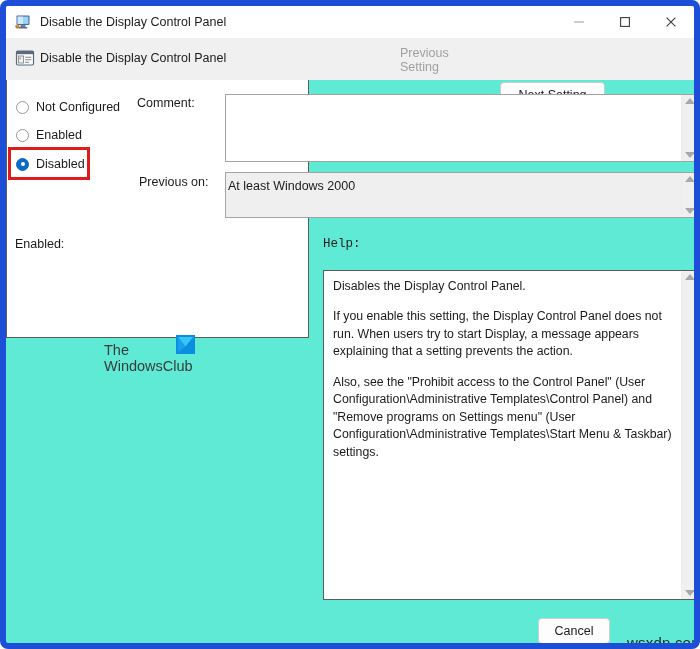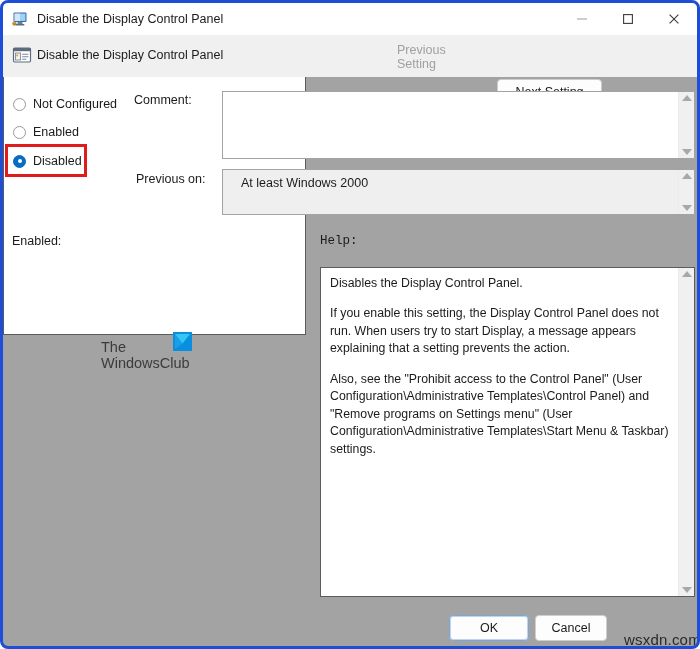--- a/index.html
+++ b/index.html
@@ -15,22 +15,22 @@
     color: #1a1a1a;
     overflow: hidden;
     position: relative;
   }
 
   
   #window {
     position: absolute;
     left: 0; top: 0;
     width: 700px; height: 649px;
-    background: #a3a3a3;
-    border: 3px solid #1d4ed8;
+    background: #5eead4;
+    border: 6px solid #1d4ed8;
     border-radius: 8px;
     box-sizing: border-box;
     overflow: hidden;
   }
 
   
   #titlebar {
     position: absolute;
     left: 0; top: 0;
     width: 100%; height: 32px;
@@ -180,21 +180,21 @@
   .fieldbox {
     position: absolute;
     box-sizing: border-box;
     border: 1px solid #a3a3a3;
     display: flex;
     overflow: hidden;
   }
   .fieldbox .content {
     flex: 1 1 auto;
     overflow: hidden;
-    padding: 5px 18px;
+    padding: 5px 2px;
     box-sizing: border-box;
     font-size: 12.5px;
     line-height: 1.35;
     color: #1b1b1b;
   }
   .vscroll {
     flex: 0 0 auto;
     width: 16px;
     background: #f0f0f0;
     border-left: 1px solid #ebebeb;
@@ -409,18 +409,17 @@
       <p class="help-para">Disables the Display Control Panel.</p>
       <p class="help-para">If you enable this setting, the Display Control Panel does not run. When users try to start Display, a message appears explaining that a setting prevents the action.</p>
       <p class="help-para">Also, see the "Prohibit access to the Control Panel" (User Configuration\Administrative Templates\Control Panel) and "Remove programs on Settings menu" (User Configuration\Administrative Templates\Start Menu &amp; Taskbar) settings.</p>
     </div>
     <div class="vscroll">
       <span class="arrow arrow-up"></span>
       <span class="arrow arrow-down"></span>
     </div>
   </div>
 
-  <div class="footbtn" id="ok-button">OK</div>
   <div class="footbtn" id="cancel-button">Cancel</div>
 
   <div id="site-watermark">wsxdn.com</div>
 
 </div>
 
 </body></html>

